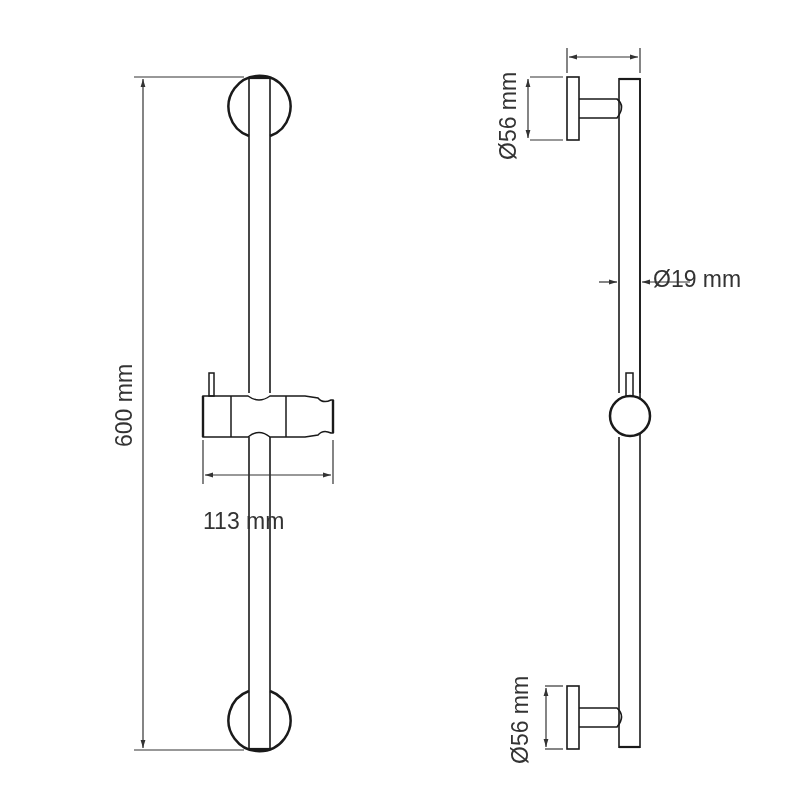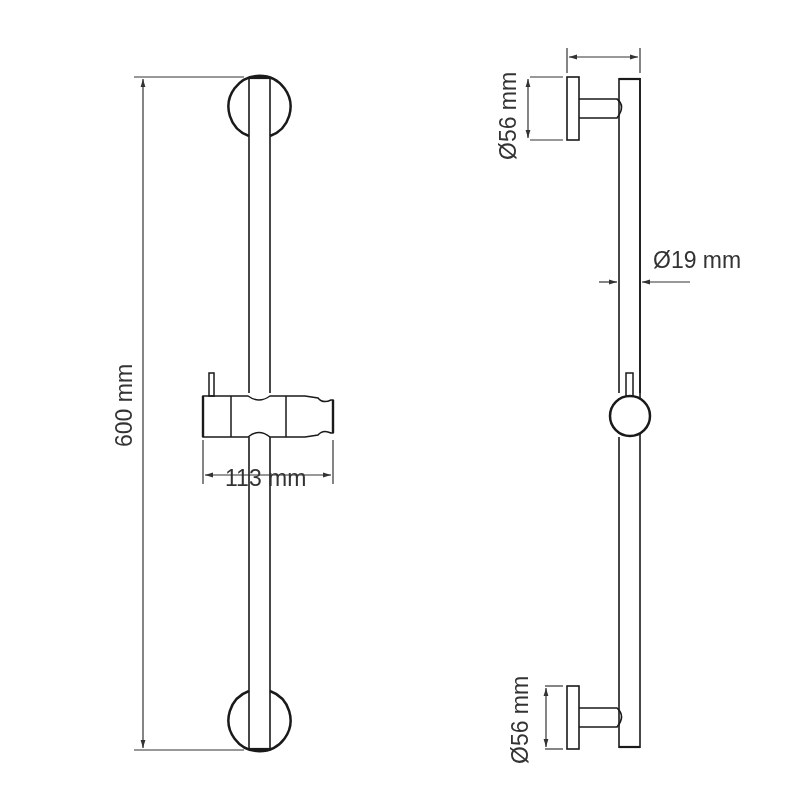--- a/index.html
+++ b/index.html
@@ -101,17 +101,17 @@
       </g>
 
       <g stroke-width="2.5">
         <rect x="626" y="373" width="7" height="23" stroke-width="1.5"></rect>
         <circle cx="630" cy="416" r="20" fill="#fff"></circle>
       </g>
     </g>
   </svg>
 
   <div class="lbl rot" style="left:113px; top:447px;">600 mm</div>
-  <div class="lbl" style="left:203px; top:467px;margin-left:22px;">113 mm</div>
+  <div class="lbl" style="left:203px; top:510px;">113 mm</div>
   <div class="lbl rot" style="left:497px; top:160px;">Ø56 mm</div>
-  <div class="lbl" style="left:653px; top:249px;">Ø19 mm</div>
+  <div class="lbl" style="left:653px; top:268px;">Ø19 mm</div>
   <div class="lbl rot" style="left:509px; top:764px;">Ø56 mm</div>
 </div>
 
 </body></html>

